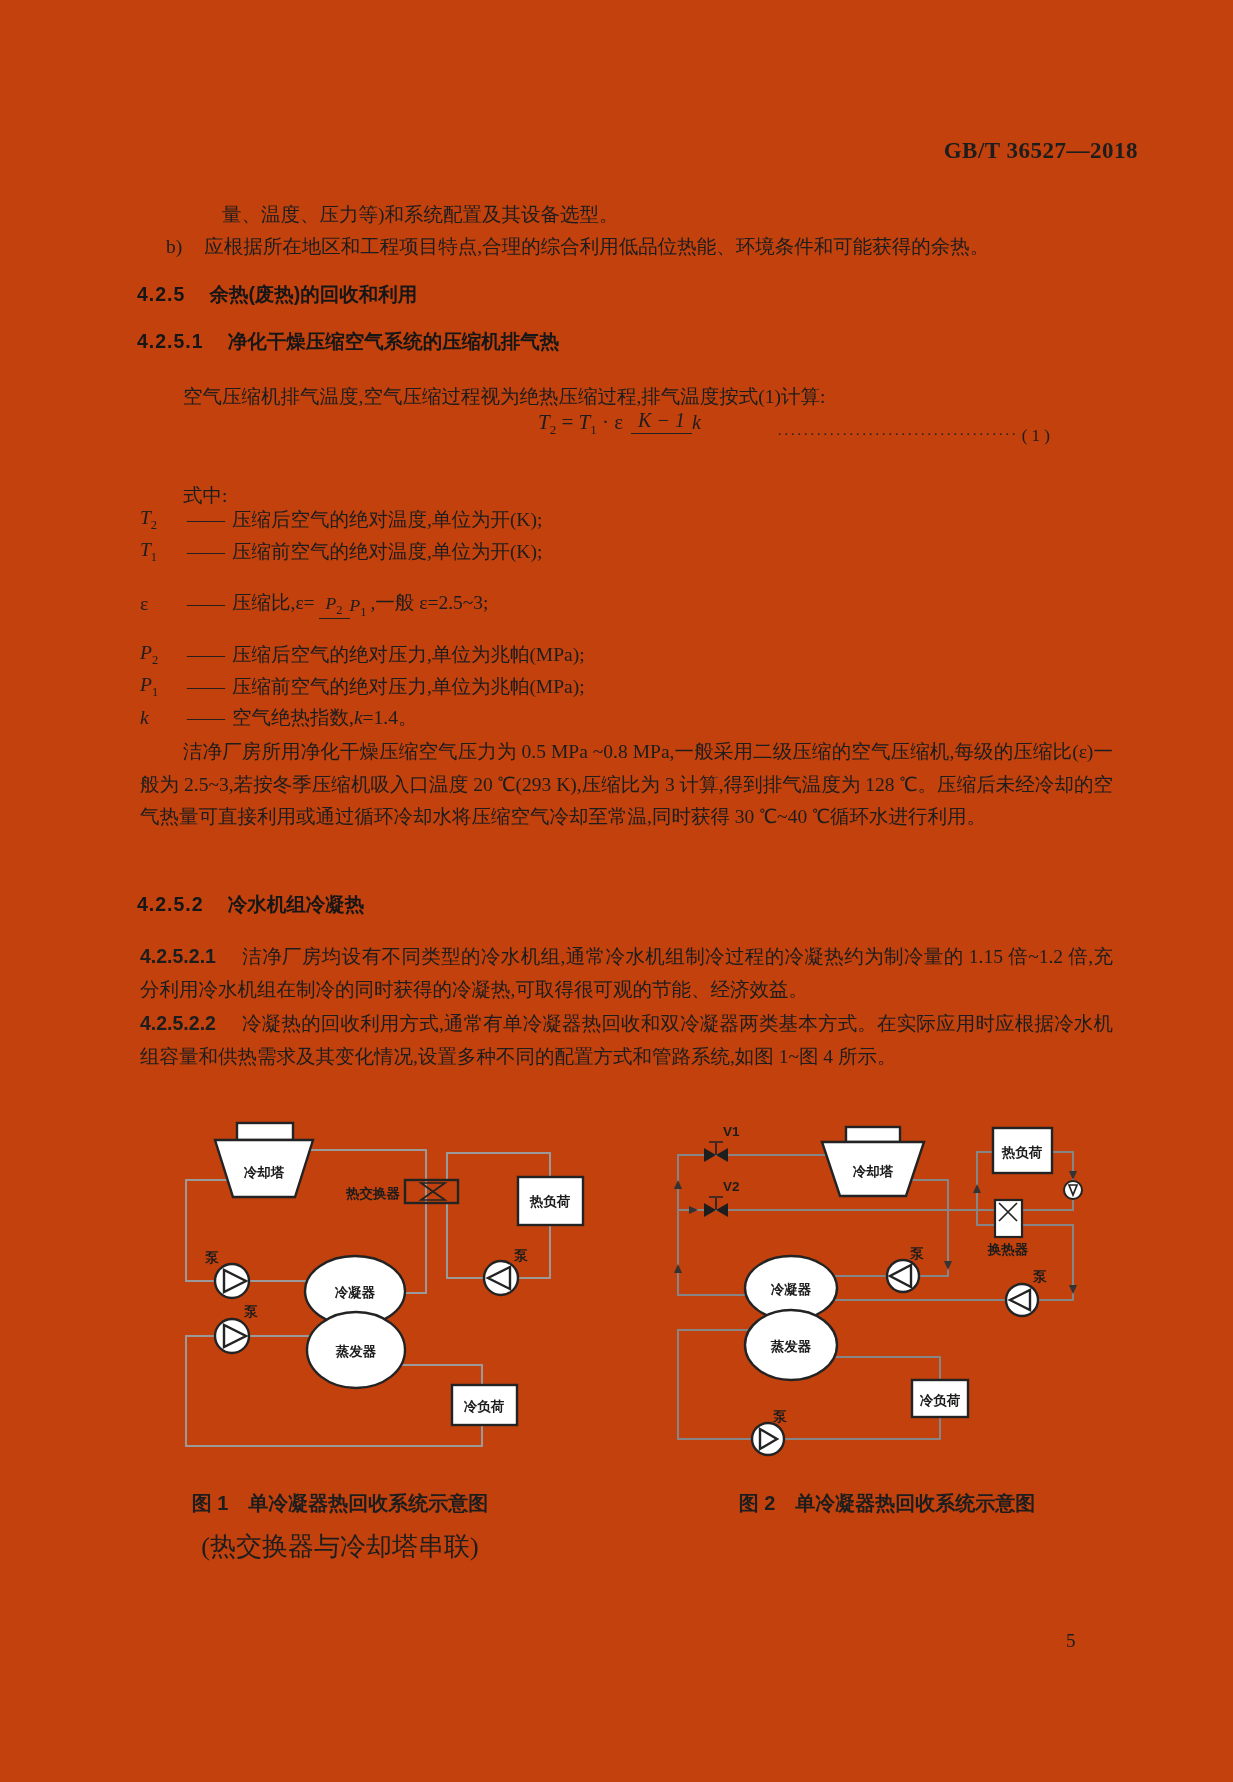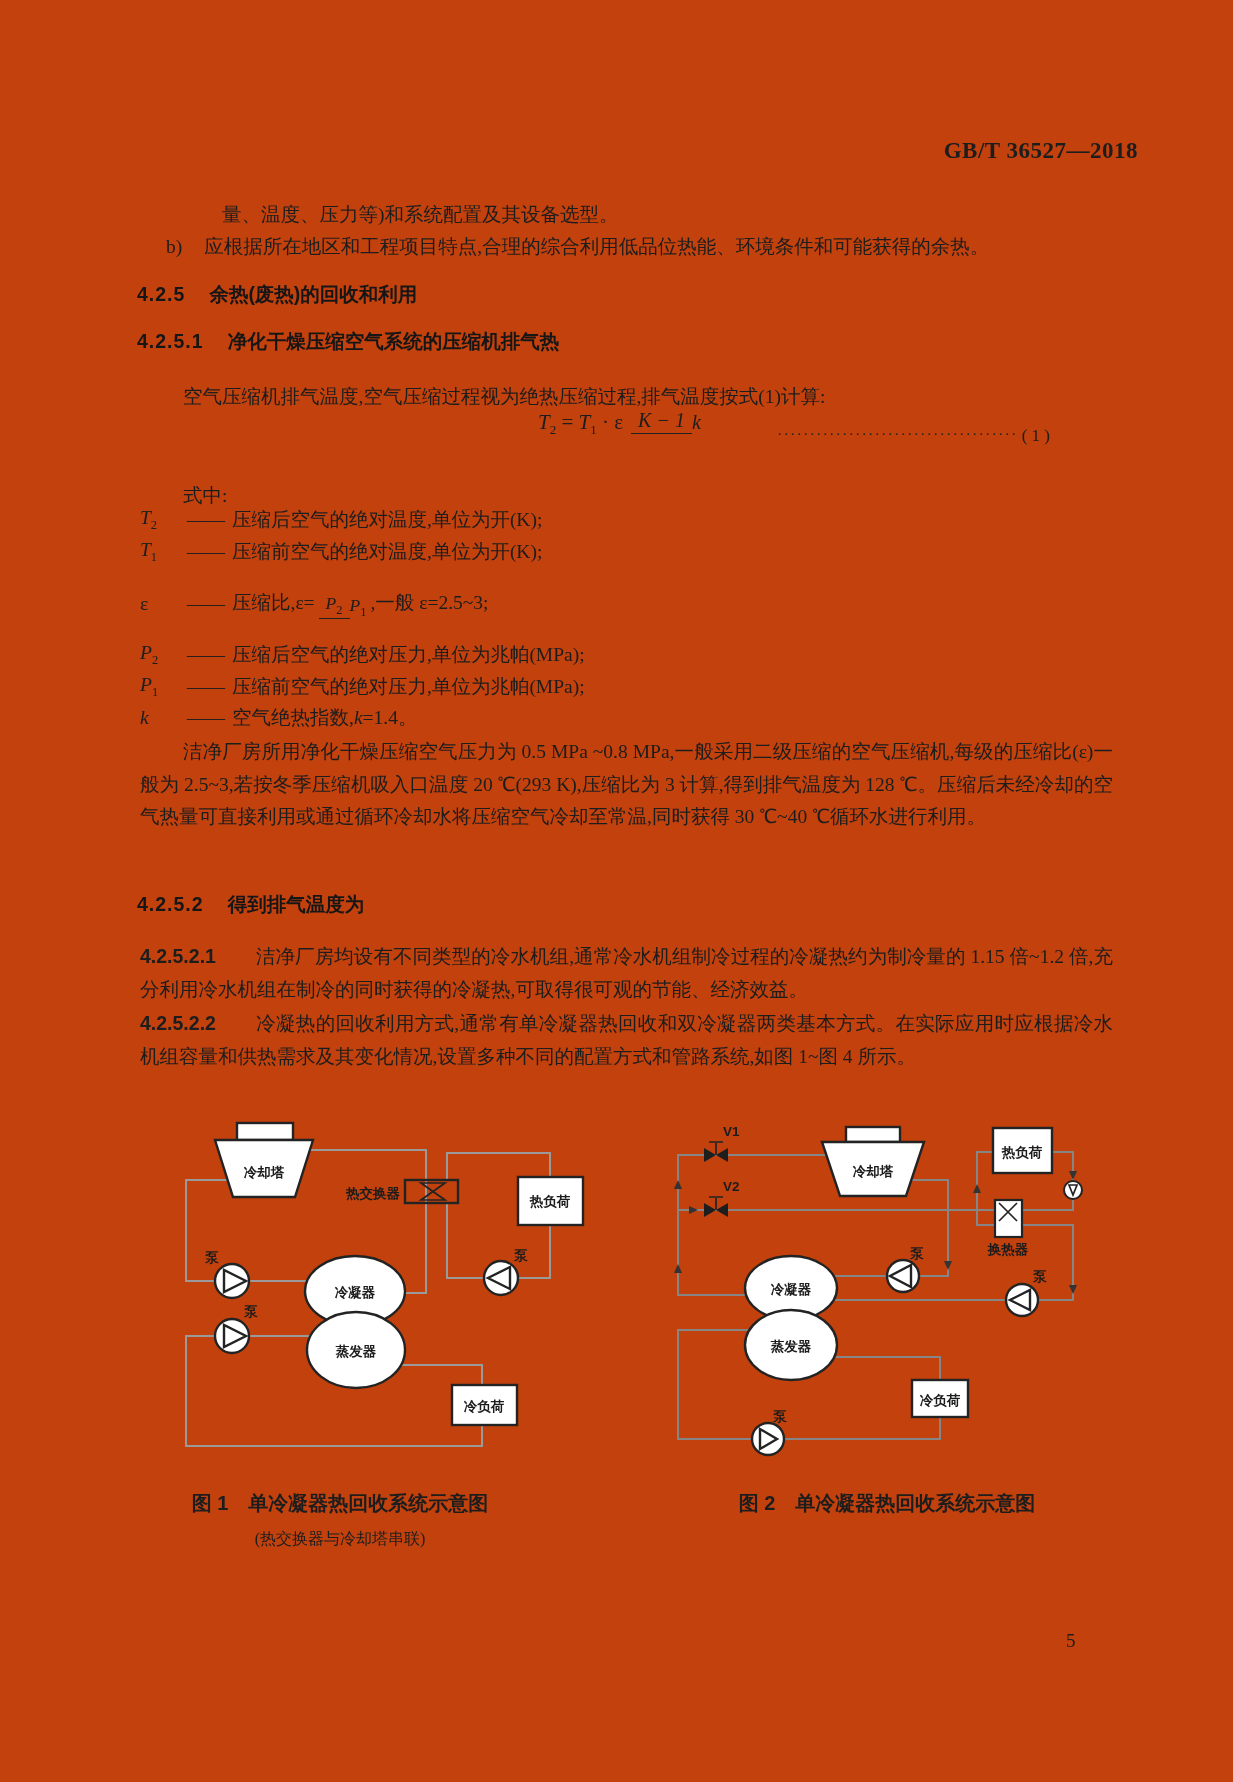--- a/index.html
+++ b/index.html
@@ -48,41 +48,41 @@
   .def-eps .frac{font-size:17.5px;margin:0 4px;}
   .d0{top:506px;}.d1{top:538px;}
   .d2{top:575px;}
   .d3{top:641px;}.d4{top:673px;}.d5{top:704px;}
 
   .para{font-size:19.5px;line-height:32.5px;text-align:justify;}
   .p-main{top:736px;left:140px;width:973px;text-indent:2.2em;}
   .p-sub{left:140px;width:973px;line-height:32.8px;}
   .p-42521{top:940px;}
   .p-42522{top:1007px;}
-  .para .pnum{font-family:"Liberation Sans",sans-serif;font-weight:bold;margin-right:40px;}
+  .para .pnum{font-family:"Liberation Sans",sans-serif;font-weight:bold;margin-right:26px;}
 
   .fig-svg{position:absolute;}
   .fig1-svg{left:150px;top:1100px;}
   .fig2-svg{left:650px;top:1100px;}
   .pipe{stroke:#9a9a9a;stroke-width:2;fill:none;}
   .pipe2{stroke:#868686;stroke-width:2;fill:none;}
   .equip{stroke:#232323;stroke-width:2.4;fill:#fff;}
   .equip-open{stroke:#232323;stroke-width:2.4;fill:none;}
   .thin{stroke:#232323;stroke-width:1.7;fill:none;}
   .arrow{fill:#333;stroke:none;}
   .valve{fill:#1e1e1e;stroke:none;}
   .svg-label{font-family:"Liberation Sans",sans-serif;font-size:13.5px;font-weight:bold;fill:#1c1c1c;text-anchor:middle;}
   .svg-label.start{text-anchor:start;}
   .svg-label.end{text-anchor:end;}
 
   .caption{font-family:"Liberation Sans",sans-serif;text-align:center;}
   .cap1{left:105px;top:1490px;width:470px;}
   .cap2{left:652px;top:1490px;width:470px;}
   .caption .cap-line1{font-size:20px;font-weight:bold;}
-  .caption .cap-line2{font-family:"Liberation Serif",serif;font-size:16px;margin-top:12px;font-weight:normal;}
+  .caption .cap-line2{font-family:"Liberation Serif",serif;font-size:26px;margin-top:12px;font-weight:normal;}
   .page-num{top:1630px;left:1066px;font-size:19px;}
 </style>
 </head>
 <body>
 
 <div class="page">
 
   <div class="abs doc-number">GB/T 36527—2018</div>
 
   <div class="abs body-text line-a">量、温度、压力等)和系统配置及其设备选型。</div>
@@ -154,21 +154,21 @@
 
   <div class="abs def-row d5">
     <span class="sym"><i>k</i></span>
     <span class="dash">——</span>
     <span class="desc"><span>空气绝热指数,</span><i>k</i><span>=1.4。</span></span>
   </div>
 
   <div class="abs para p-main">洁净厂房所用净化干燥压缩空气压力为 0.5 MPa ~0.8 MPa,一般采用二级压缩的空气压缩机,每级的压缩比(ε)一般为 2.5~3,若按冬季压缩机吸入口温度 20 ℃(293 K),压缩比为 3 计算,得到排气温度为 128 ℃。压缩后未经冷却的空气热量可直接利用或通过循环冷却水将压缩空气冷却至常温,同时获得 30 ℃~40 ℃循环水进行利用。</div>
 
   <div class="abs heading h4252">
-    <span class="hnum">4.2.5.2</span><span>得到排气温度为</span>
+    <span class="hnum">4.2.5.2</span><span>冷水机组冷凝热</span>
   </div>
 
   <div class="abs para p-sub p-42521">
     <b class="pnum">4.2.5.2.1</b><span>洁净厂房均设有不同类型的冷水机组,通常冷水机组制冷过程的冷凝热约为制冷量的 1.15 倍~1.2 倍,充分利用冷水机组在制冷的同时获得的冷凝热,可取得很可观的节能、经济效益。</span>
   </div>
 
   <div class="abs para p-sub p-42522">
     <b class="pnum">4.2.5.2.2</b><span>冷凝热的回收利用方式,通常有单冷凝器热回收和双冷凝器两类基本方式。在实际应用时应根据冷水机组容量和供热需求及其变化情况,设置多种不同的配置方式和管路系统,如图 1~图 4 所示。</span>
   </div>
 

